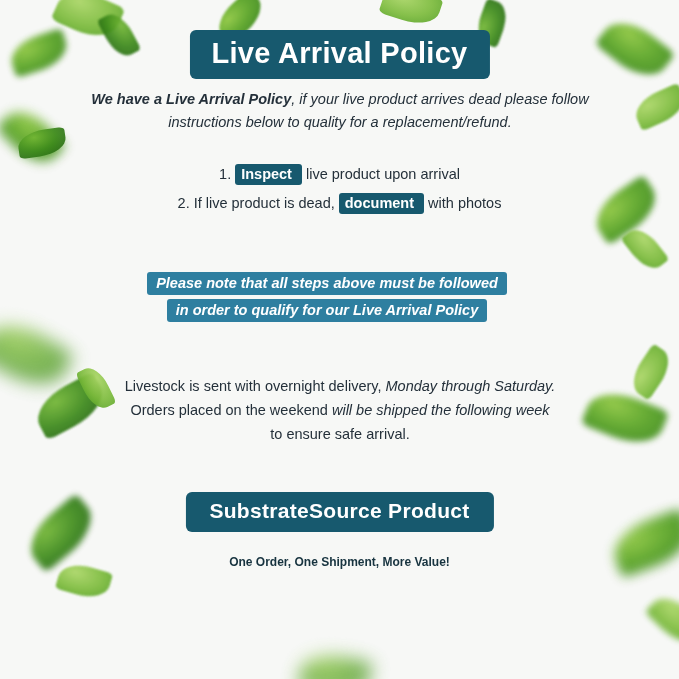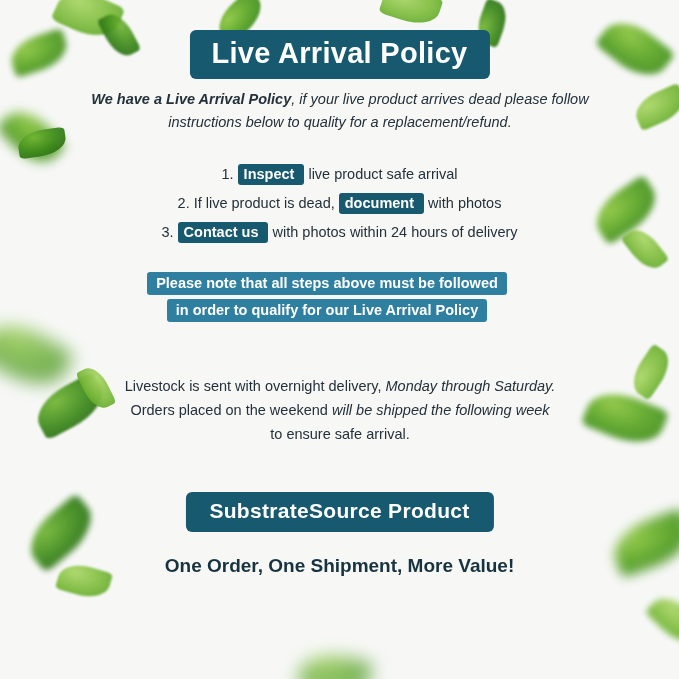--- a/index.html
+++ b/index.html
@@ -100,20 +100,21 @@
     padding: 2px 10px 3px 6px;
     border-radius: 3px;
   }
 
   #note {
     position: absolute;
     top: 272px;
     left: 0;
     width: 654px;
     text-align: center;
+    font-style: italic;
   }
   #note .note-line {
     display: inline-block;
     background: #2e7fa0;
     color: #ffffff;
     font-weight: bold;
     font-size: 14.5px;
     padding: 3px 9px 4px 9px;
     border-radius: 3px;
     margin-bottom: 4px;
@@ -141,21 +142,21 @@
     padding: 7px 24px 9px 24px;
     white-space: nowrap;
   }
 
   #product-sub {
     position: absolute;
     top: 555px;
     left: 0;
     width: 679px;
     text-align: center;
-    font-size: 19px;
+    font-size: 12px;
     font-weight: bold;
     color: #17333f;
   }
 
   #product-body {
     position: absolute;
     top: 592px;
     left: 70px;
     width: 540px;
     text-align: center;
@@ -196,30 +197,26 @@
 
   <div class="banner" id="policy-title">Live Arrival Policy</div>
 
   <div id="policy-intro">
     <span class="lead">We have a Live Arrival Policy</span><span>, if your live product arrives dead please follow instructions below to quality for a replacement/refund.</span>
   </div>
 
   <div id="steps">
     <div class="step">
       <span>1.</span>
-      <span></span><span class="hl">Inspect</span><span> live product safe arrival</span>
+      <span></span><span class="hl">Inspect</span><span> live product upon arrival</span>
     </div>
     <div class="step">
       <span>2.</span>
       <span>If live product is dead, </span><span class="hl">document</span><span> with photos</span>
     </div>
-    <div class="step">
-      <span>3.</span>
-      <span></span><span class="hl">Contact us</span><span> with photos within 24 hours of delivery</span>
-    </div>
   </div>
 
   <div id="note">
     <div class="note-line">Please note that all steps above must be followed</div>
     <div class="note-line">in order to qualify for our Live Arrival Policy</div>
   </div>
 
   <div id="shipping">
     <div>
       <span>Livestock is sent with overnight delivery, </span><em>Monday through Saturday.</em>

